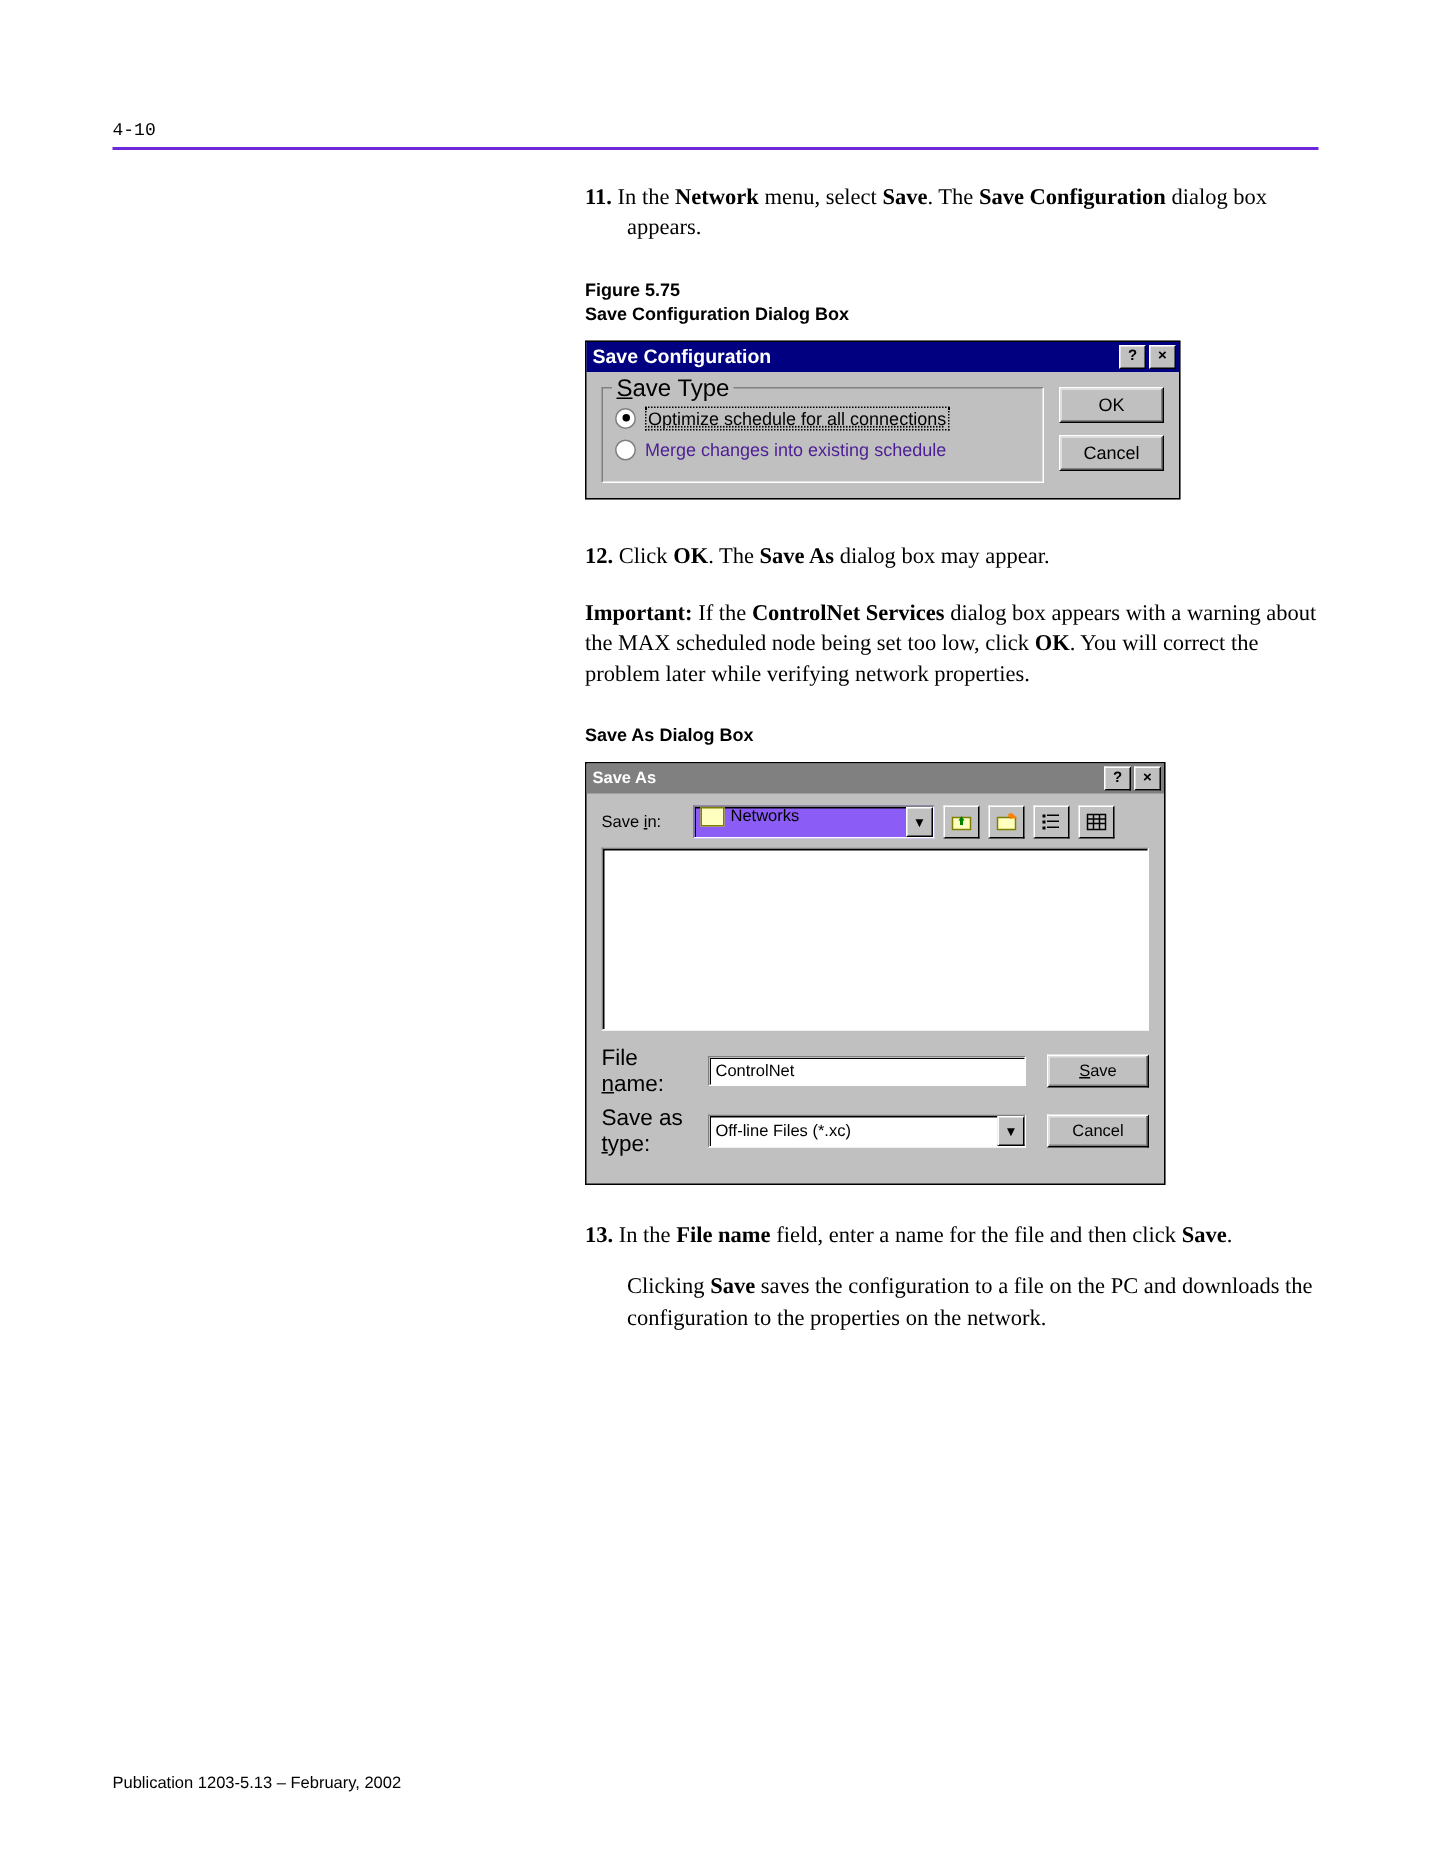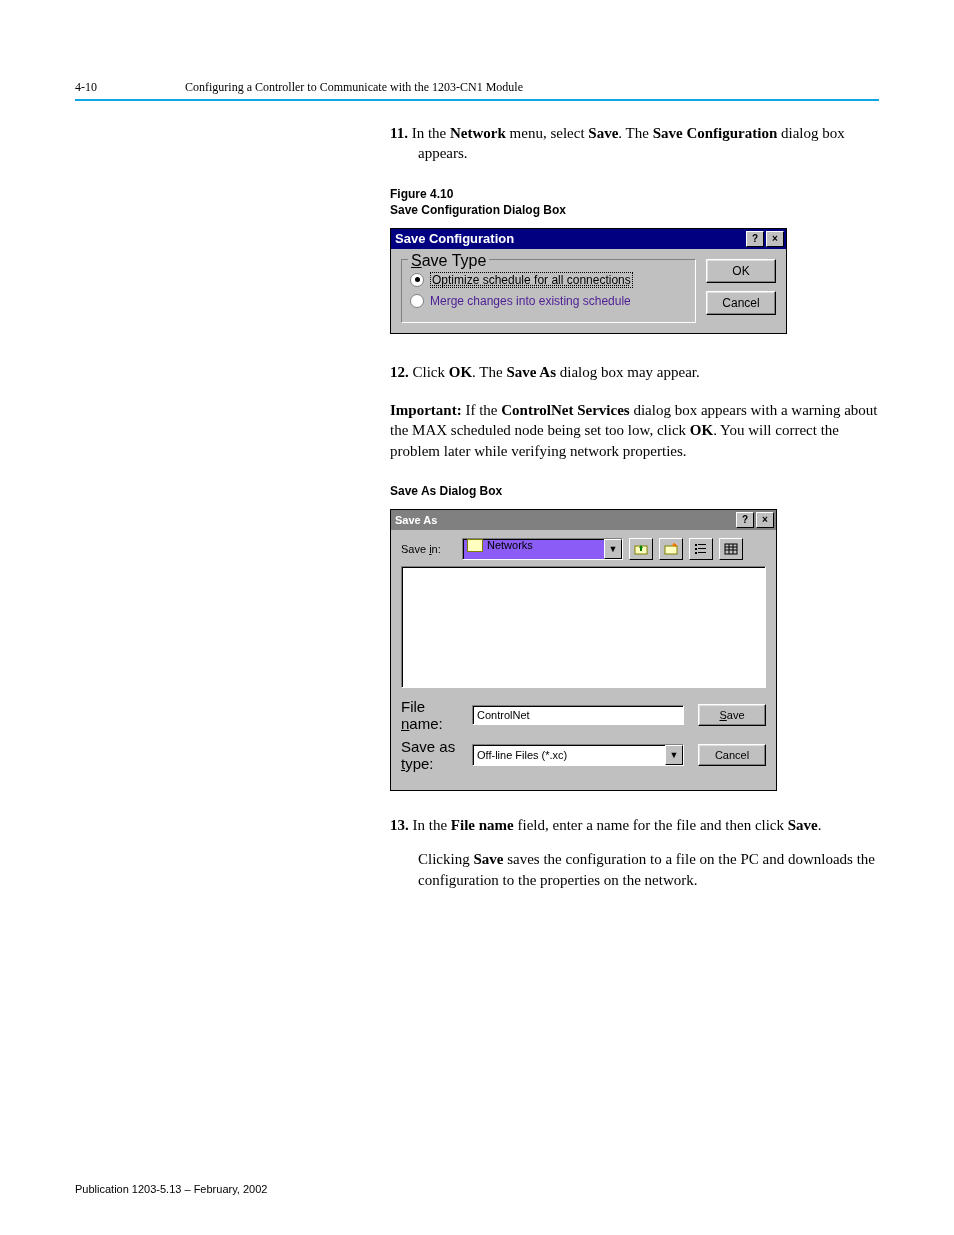--- a/index.html
+++ b/index.html
@@ -12,23 +12,23 @@
     width: 954px;
   }
   .page {
     padding: 80px 75px 40px 75px;
     box-sizing: border-box;
     position: relative;
     min-height: 1235px;
   }
   .header {
     display: flex;
-    font-family: Liberation Serif, serif;
+    font-family: Liberation Mono, monospace;
     font-size: 12px;
-    border-bottom: 2px solid #0ea5e9;
+    border-bottom: 2px solid #6d28d9;
     padding-bottom: 4px;
     margin-bottom: 22px;
     align-items: flex-end;
   }
   .header .left {
     width: 110px;
   }
   .header .right {
     flex: 1;
   }
@@ -305,34 +305,33 @@
     margin-left: 8px;
   }
   .u { text-decoration: underline; }
 </style>
 </head>
 <body>
 
 <div class="page">
   <div class="header">
     <div class="left">4-10</div>
-    <div class="right">Configuring a Controller to Communicate with the 1203-CN1 Module</div>
   </div>
 
   <div class="content-col">
 
     <div class="step">
       <div class="step-indent">
         <b>11.</b>
         <span>In the </span><b>Network</b><span> menu, select </span><b>Save</b><span>. The </span><b>Save Configuration</b><span> dialog box appears.</span>
       </div>
     </div>
 
     <div class="figure-caption">
-      <div>Figure 4.10</div>
+      <div>Figure 5.75</div>
       <div>Save Configuration Dialog Box</div>
     </div>
 
     <div class="dlg1">
       <div class="titlebar">
         <span>Save Configuration</span>
         <span class="spacer"></span>
         <span class="tb-btn">?</span>
         <span class="tb-btn">×</span>
       </div>

